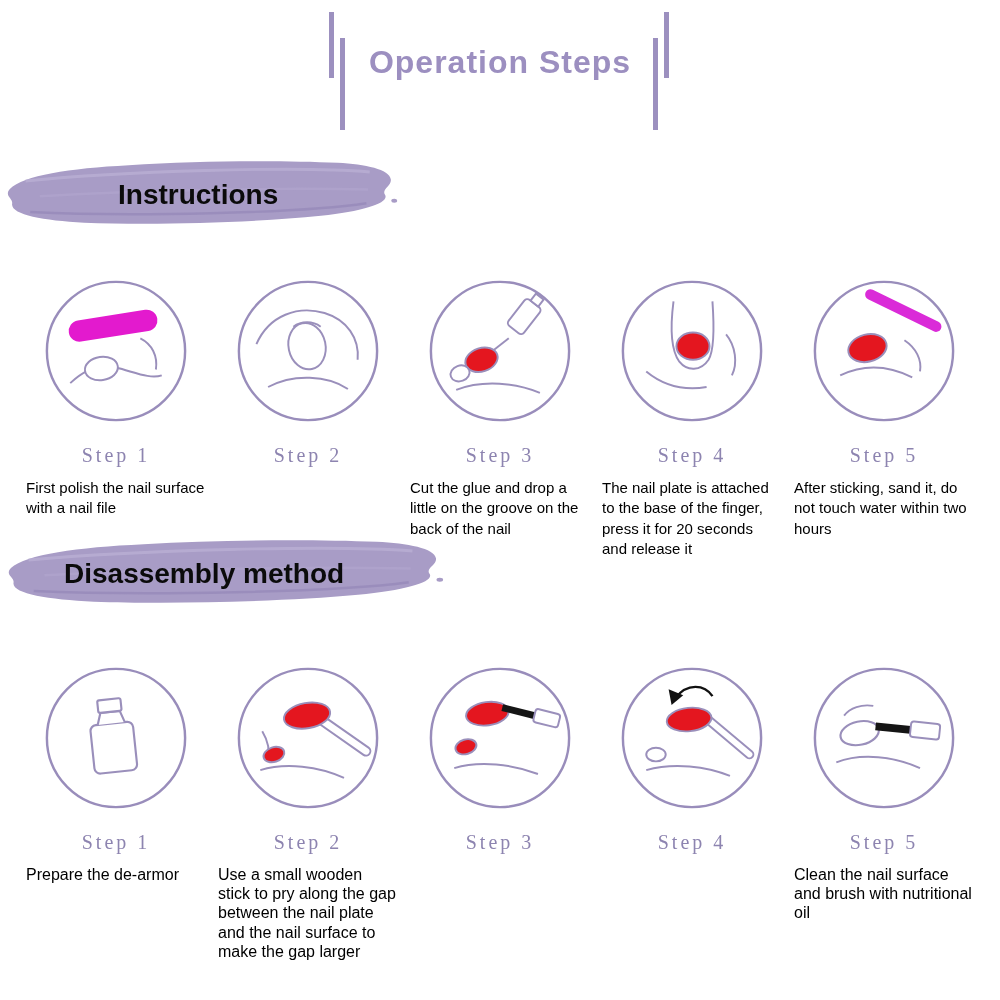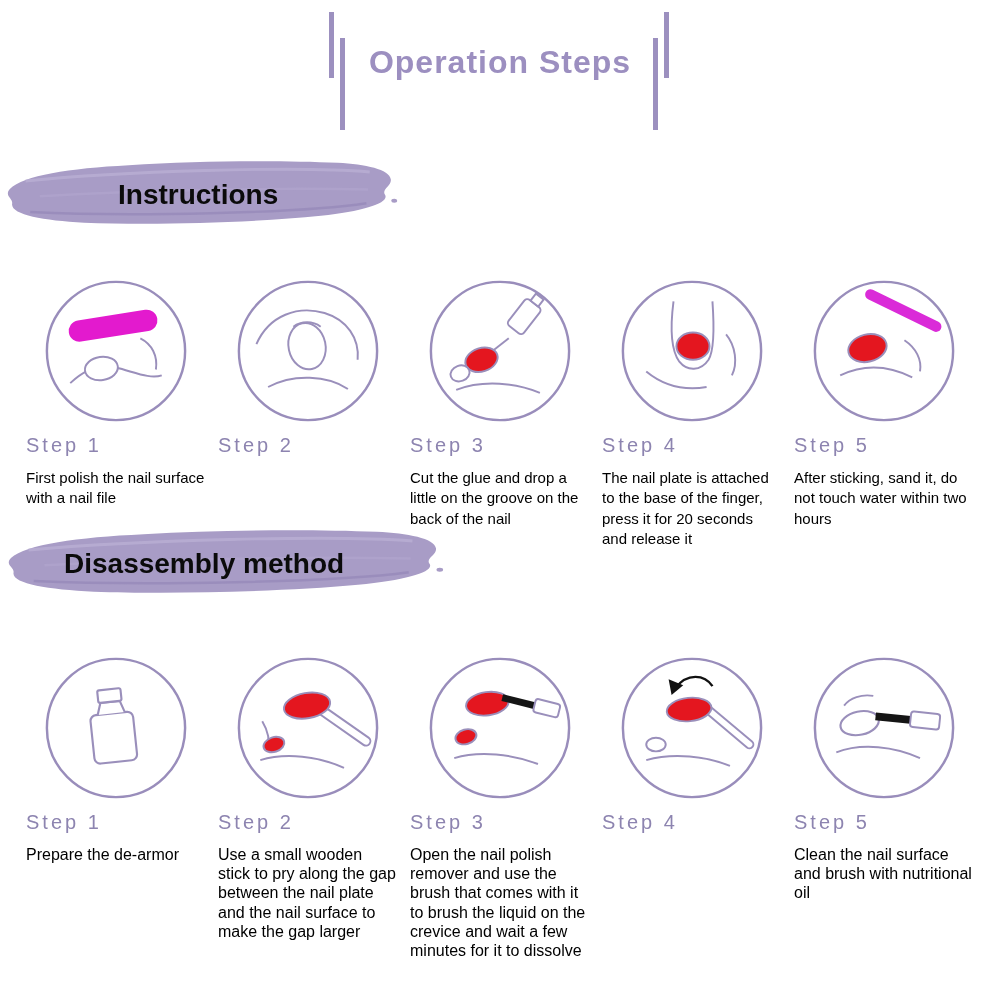--- a/index.html
+++ b/index.html
@@ -25,21 +25,21 @@
   .banner-heading{position:absolute;margin:0;top:25px;font-size:28px;font-weight:700;color:#0b0b0b;white-space:nowrap;}
   .banner-1 .banner-heading{left:118px;}
   .banner-2 .banner-heading{left:64px;}
   
   .steps-row{display:grid;grid-template-columns:repeat(5,1fr);column-gap:12px;padding:0 26px;}
   .section-1 .steps-row{margin-top:46px;}
   .section-2 .steps-row{margin-top:54px;}
   .step-col{display:flex;flex-direction:column;align-items:stretch;}
   .circle-illustration{width:146px;height:146px;margin:0 auto;}
   .circle-illustration svg{width:100%;height:100%;display:block;}
-  .step-label{margin-top:10px;text-align:left;font-size:20px;letter-spacing:3px;color:#8d84b0;}
+  .step-label{margin-top:20px;text-align:center;font-size:20px;letter-spacing:3px;color:#8d84b0;font-family:Liberation Serif, serif;}
   .step-caption{margin:11px 0 0 0;font-size:15px;line-height:1.35;color:#000000;text-align:left;}
   .section-2 .step-caption{font-size:16px;line-height:1.2;}
 </style>
 </head>
 <body>
 
 <div class="page">
 
   <header class="title-block">
     <div class="bar-group left">
@@ -200,21 +200,20 @@
             <path d="M28,106 C54,98 88,102 114,112" fill="none" stroke="#9a8fbb" stroke-width="2"></path>
             <ellipse cx="62" cy="50" rx="22" ry="12" fill="#e4161f" stroke="#9a8fbb" stroke-width="2" transform="rotate(-8 62 50)"></ellipse>
             <g transform="rotate(14 100 52)">
               <rect x="76" y="46" width="34" height="7" fill="#151515"></rect>
               <rect x="110" y="42" width="26" height="14" rx="3" fill="#ffffff" stroke="#9a8fbb" stroke-width="2"></rect>
             </g>
             <ellipse cx="40" cy="84" rx="11" ry="7.5" fill="#e4161f" stroke="#9a8fbb" stroke-width="2" transform="rotate(-16 40 84)"></ellipse>
           </svg>
         </div>
         <div class="step-label">Step 3</div>
-        <p class="step-caption">Open the nail polish remover and use the brush that comes with it to brush the liquid on the crevice and wait a few minutes for it to dissolve</p>
       </div>
 
       <div class="step-col">
         <div class="circle-illustration">
           <svg viewBox="0 0 150 150">
             <circle cx="75" cy="75" r="71" fill="#ffffff" stroke="#998dbb" stroke-width="2.5"></circle>
             <path d="M28,108 C56,100 90,104 114,114" fill="none" stroke="#9a8fbb" stroke-width="2"></path>
             <rect x="62" y="66" width="68" height="8" rx="4" fill="#ffffff" stroke="#9a8fbb" stroke-width="2" transform="rotate(40 100 92)"></rect>
             <ellipse cx="72" cy="56" rx="23" ry="12" fill="#e4161f" stroke="#9a8fbb" stroke-width="2" transform="rotate(-6 72 56)"></ellipse>
             <ellipse cx="38" cy="92" rx="10" ry="7" fill="#ffffff" stroke="#9a8fbb" stroke-width="2"></ellipse>

